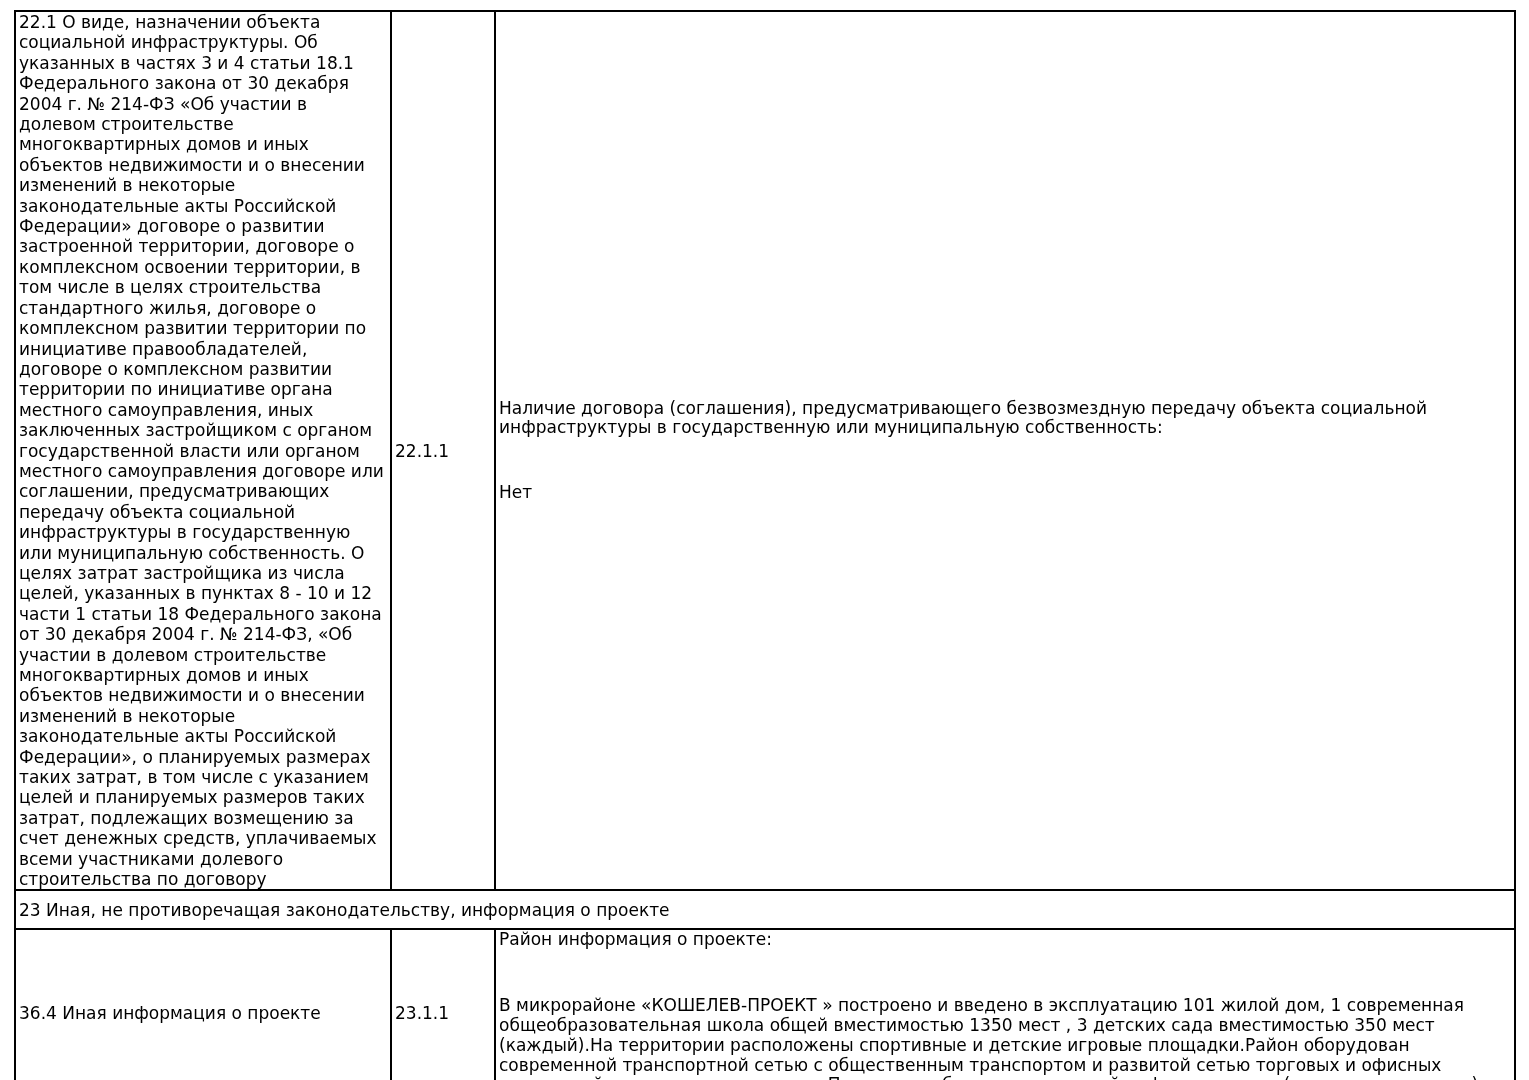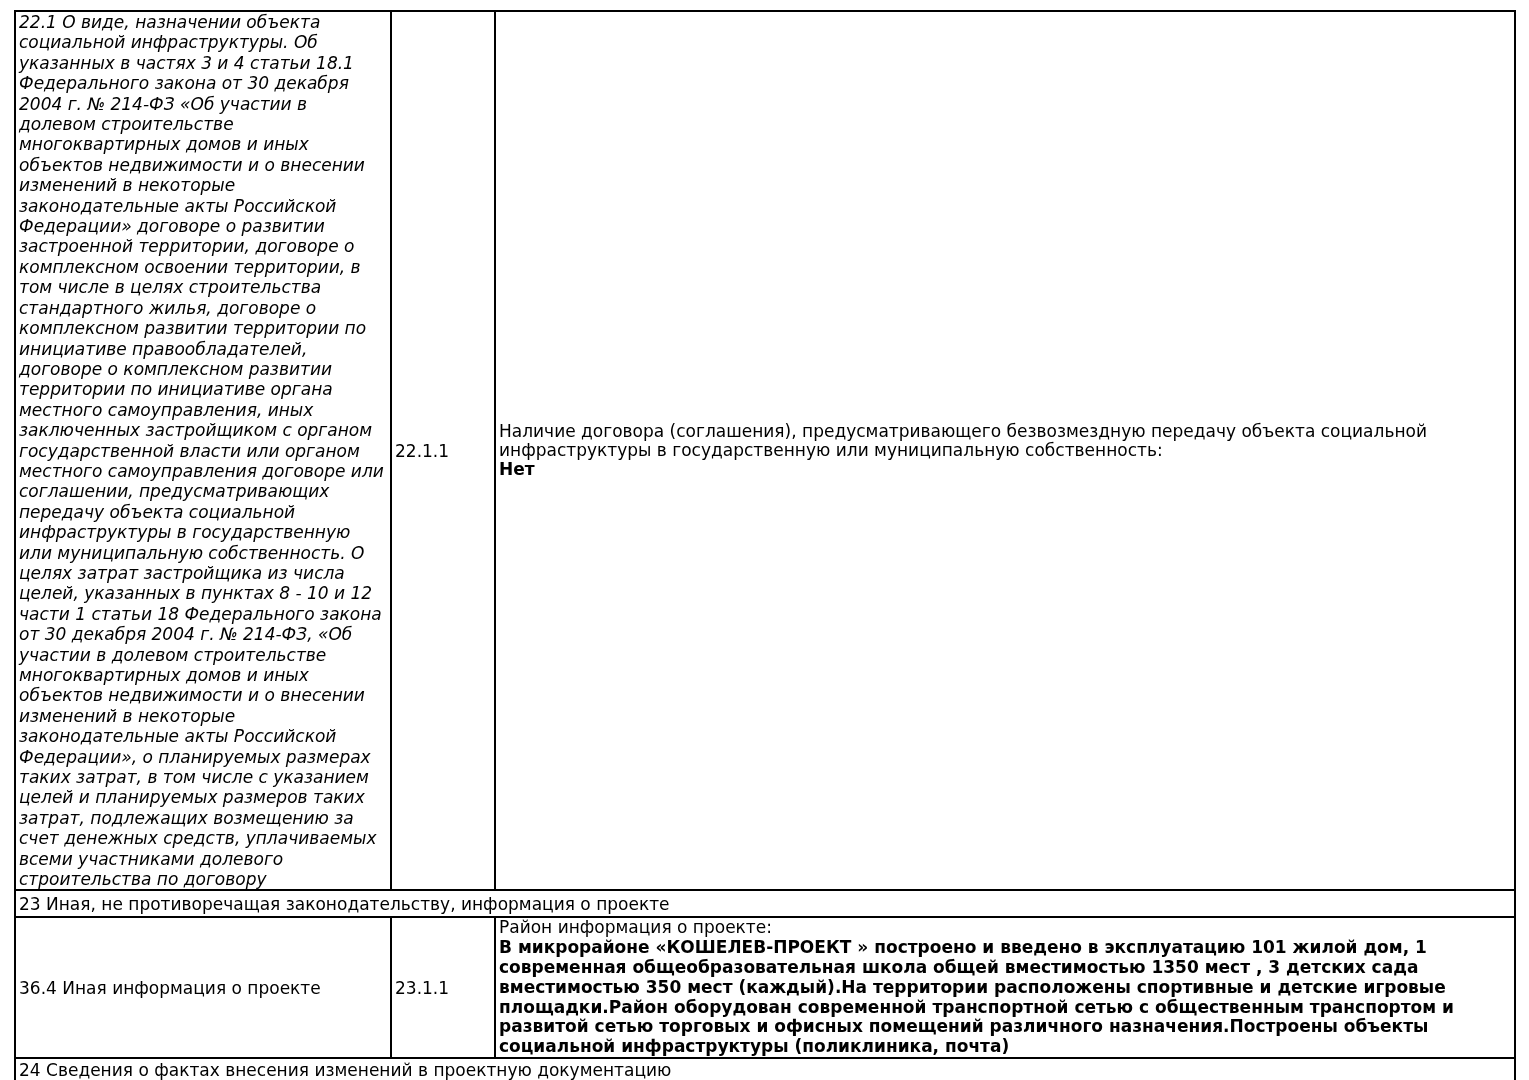--- a/index.html
+++ b/index.html
@@ -25,32 +25,32 @@
     border: 2px solid #000000;
     padding: 0 3px;
     overflow: hidden;
     word-wrap: break-word;
   }
   col.c-desc  { width: 376px; }
   col.c-code  { width: 104px; }
   col.c-value { width: 1020px; }
 
   tr.row-22-1 { height: 836px; }
-  tr.row-sec-23 { height: 27px; }
+  tr.row-sec-23 { height: 39px; }
   tr.row-23-1 { height: 139px; }
   tr.row-sec-24 { height: 24px; }
 
-  td.cell-desc-top { vertical-align: top; font-style: italic; }
+  td.cell-desc-top { vertical-align: top; }
   td.cell-desc-mid { vertical-align: middle; }
   td.cell-code { vertical-align: middle; }
   td.cell-value-mid { vertical-align: middle; line-height: 19px; }
   td.cell-value-top { vertical-align: top; line-height: 19.8px; }
   td.cell-section { vertical-align: middle; }
 
-  .bold-value { font-weight: bold; }
+  .bold-value { font-weight: normal; margin-top: 46px; }
 </style>
 </head>
 <body>
 
 <table class="doc-table">
   <colgroup>
     <col class="c-desc">
     <col class="c-code">
     <col class="c-value">
   </colgroup>

